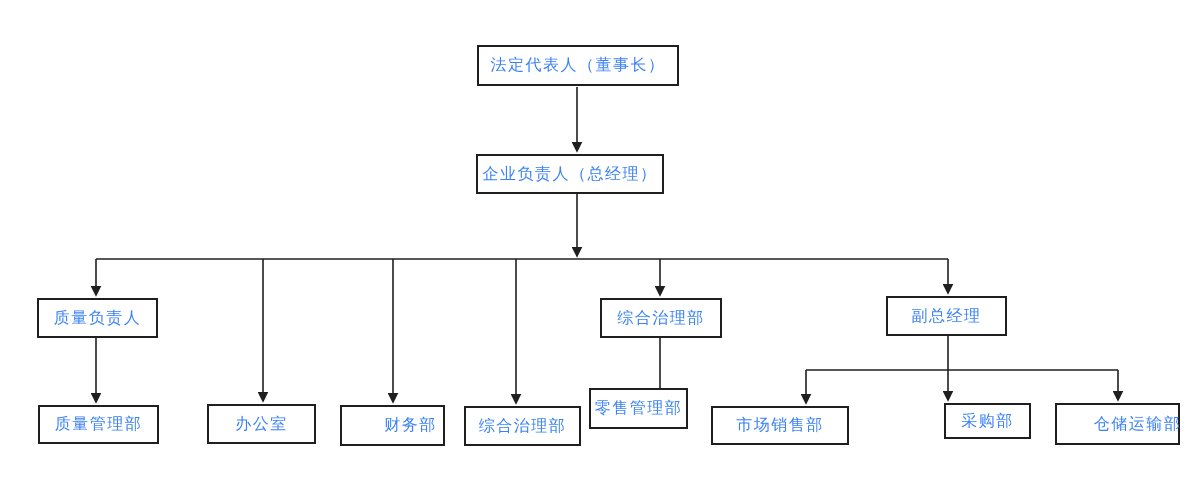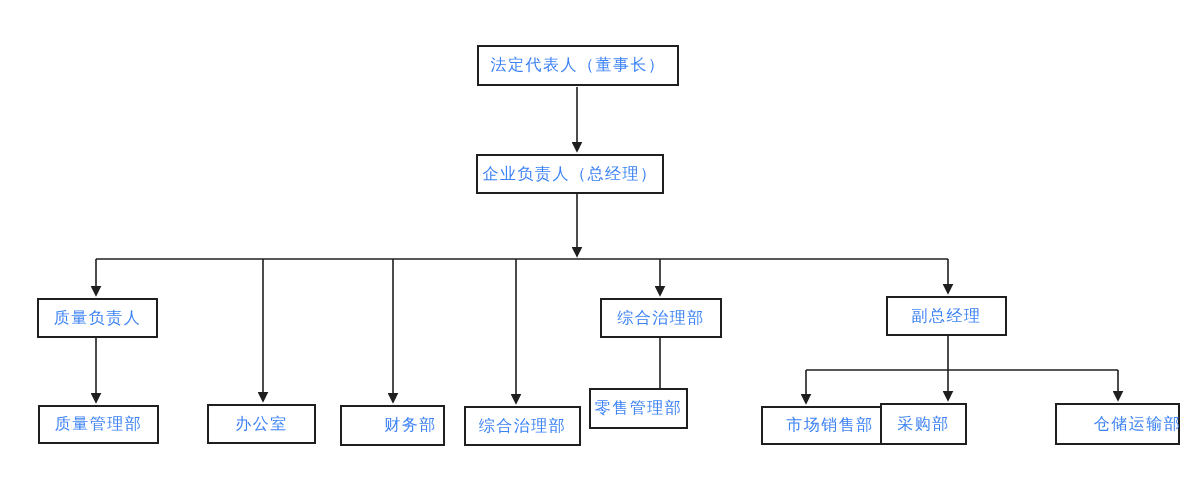--- a/index.html
+++ b/index.html
@@ -43,22 +43,22 @@
   
   .n-quality-head { left: 37px;  top: 298px; width: 121px; height: 40px; }
   .n-gm-assist    { left: 600px; top: 298px; width: 122px; height: 40px; }
   .n-deputy-gm    { left: 886px; top: 296px; width: 121px; height: 40px; }
   
   .n-quality-dept { left: 38px;   top: 405px; width: 121px; height: 39px; }
   .n-office       { left: 207px;  top: 404px; width: 109px; height: 40px; }
   .n-finance      { left: 340px;  top: 405px; width: 105px; height: 41px; padding-left: 36px; }
   .n-governance   { left: 464px;  top: 406px; width: 117px; height: 40px; }
   .n-retail       { left: 589px;  top: 388px; width: 99px; height: 41px; }
-  .n-marketing    { left: 761px;  top: 406px; width: 138px; height: 39px; }
-  .n-purchasing   { left: 880px;  top: 403px; width: 87px;  height: 42px; }
+  .n-marketing    { left: 711px;  top: 406px; width: 138px; height: 39px; }
+  .n-purchasing   { left: 944px;  top: 403px; width: 87px;  height: 36px; }
   .n-warehouse    { left: 1055px; top: 403px; width: 125px; height: 42px; padding-left: 40px; }
 </style>
 </head>
 <body>
 
 <div class="canvas">
 
   <svg class="edges" viewBox="0 0 1200 487" xmlns="http://www.w3.org/2000/svg">
     <defs>
       <marker id="arrow" viewBox="0 0 10 10" refX="8.5" refY="5" markerWidth="11" markerHeight="11" markerUnits="userSpaceOnUse" orient="auto">

